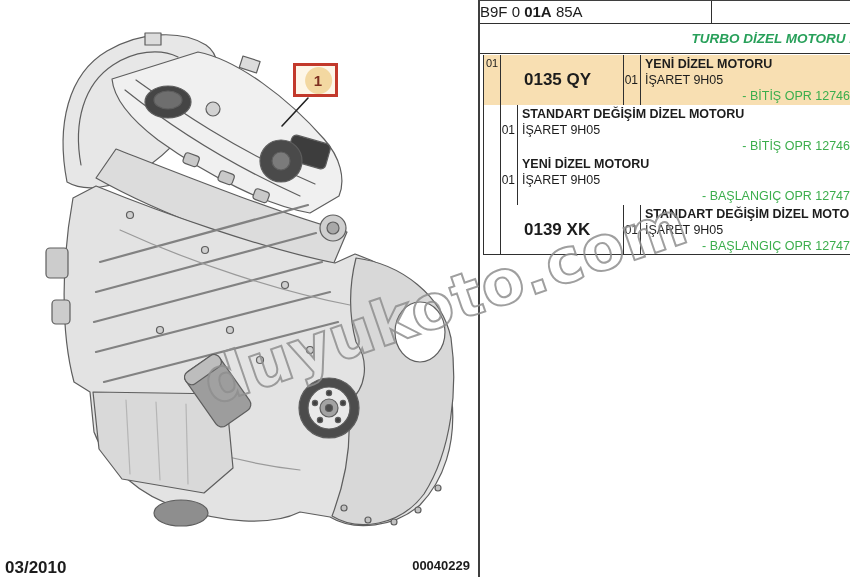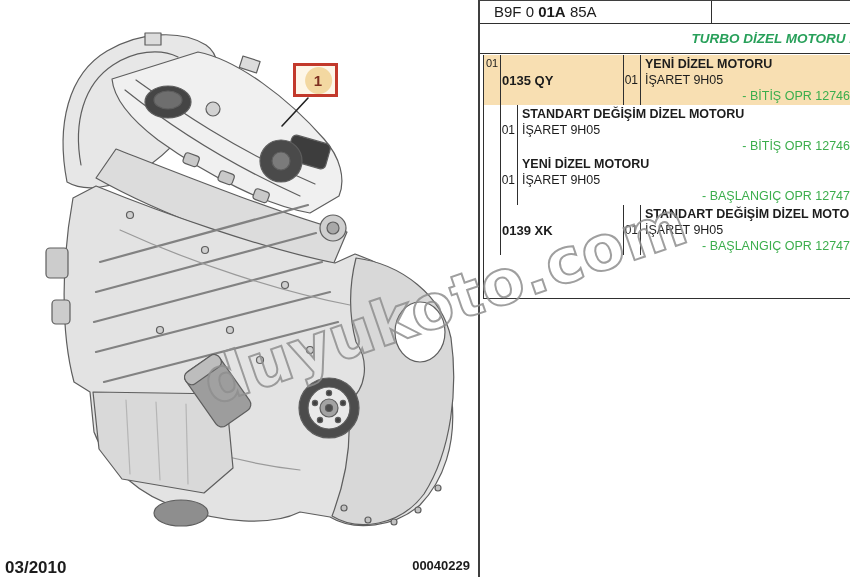--- a/index.html
+++ b/index.html
@@ -21,39 +21,39 @@
   .footer-date{position:absolute;left:5px;top:558px;font-weight:bold;font-size:17px;}
   .footer-doc{position:absolute;right:8px;top:558px;font-weight:bold;font-size:13px;}
   
   .right-pane{
     position:absolute;left:478px;top:0;width:372px;height:577px;box-sizing:border-box;
     border-left:2px solid #3f3f3f;border-top:1px solid #3f3f3f;background:#fff;
   }
   .code-row{
     position:absolute;left:0;top:0;width:100%;height:23px;box-sizing:border-box;
     border-bottom:1px solid var(--line-dark);
-    font-size:15px;line-height:22px;padding-left:14px;white-space:nowrap;
+    font-size:15px;line-height:22px;padding-left:0;white-space:nowrap;
   }
   .code-row b{font-weight:bold;}
   .code-divider{position:absolute;left:231px;top:0;height:22px;width:0;border-left:1px solid var(--line-dark);}
   .subtitle-row{position:absolute;left:0;top:24px;width:100%;height:29px;box-sizing:border-box;border-bottom:1px solid var(--line-dark);}
   .subtitle{
     position:absolute;right:-9px;top:6px;white-space:nowrap;
     font-style:italic;font-weight:bold;font-size:13.5px;color:var(--section-green);
   }
   .parts-table{
-    position:absolute;top:54px;left:3px;right:0;height:244px;box-sizing:border-box;
+    position:absolute;top:54px;left:3px;right:0;height:200px;box-sizing:border-box;
     border-left:1px solid var(--line-dark);border-bottom:1px solid var(--line-dark);
   }
   .trow{display:flex;height:50px;}
   .trow.hl{background:var(--row-highlight);}
   .c-ref{width:16px;box-sizing:border-box;font-size:11px;padding:2px 0 0 2px;}
   .c-part{
     width:123px;box-sizing:border-box;border-left:1px solid var(--line-dark);
-    display:flex;align-items:center;padding-left:1px;font-weight:bold;font-size:13px;
+    display:flex;align-items:center;padding-left:23px;font-weight:bold;font-size:17px;
   }
   .c-qty{
     width:17px;box-sizing:border-box;border-left:1px solid var(--line-dark);
     display:flex;align-items:center;justify-content:flex-end;padding-right:2px;font-size:12px;
   }
   .c-desc{
     flex:1;box-sizing:border-box;border-left:1px solid var(--line-dark);
     padding:1px 0 4px 4px;font-size:12.5px;line-height:16px;white-space:nowrap;overflow:hidden;
   }
   .d1{font-weight:bold;}

